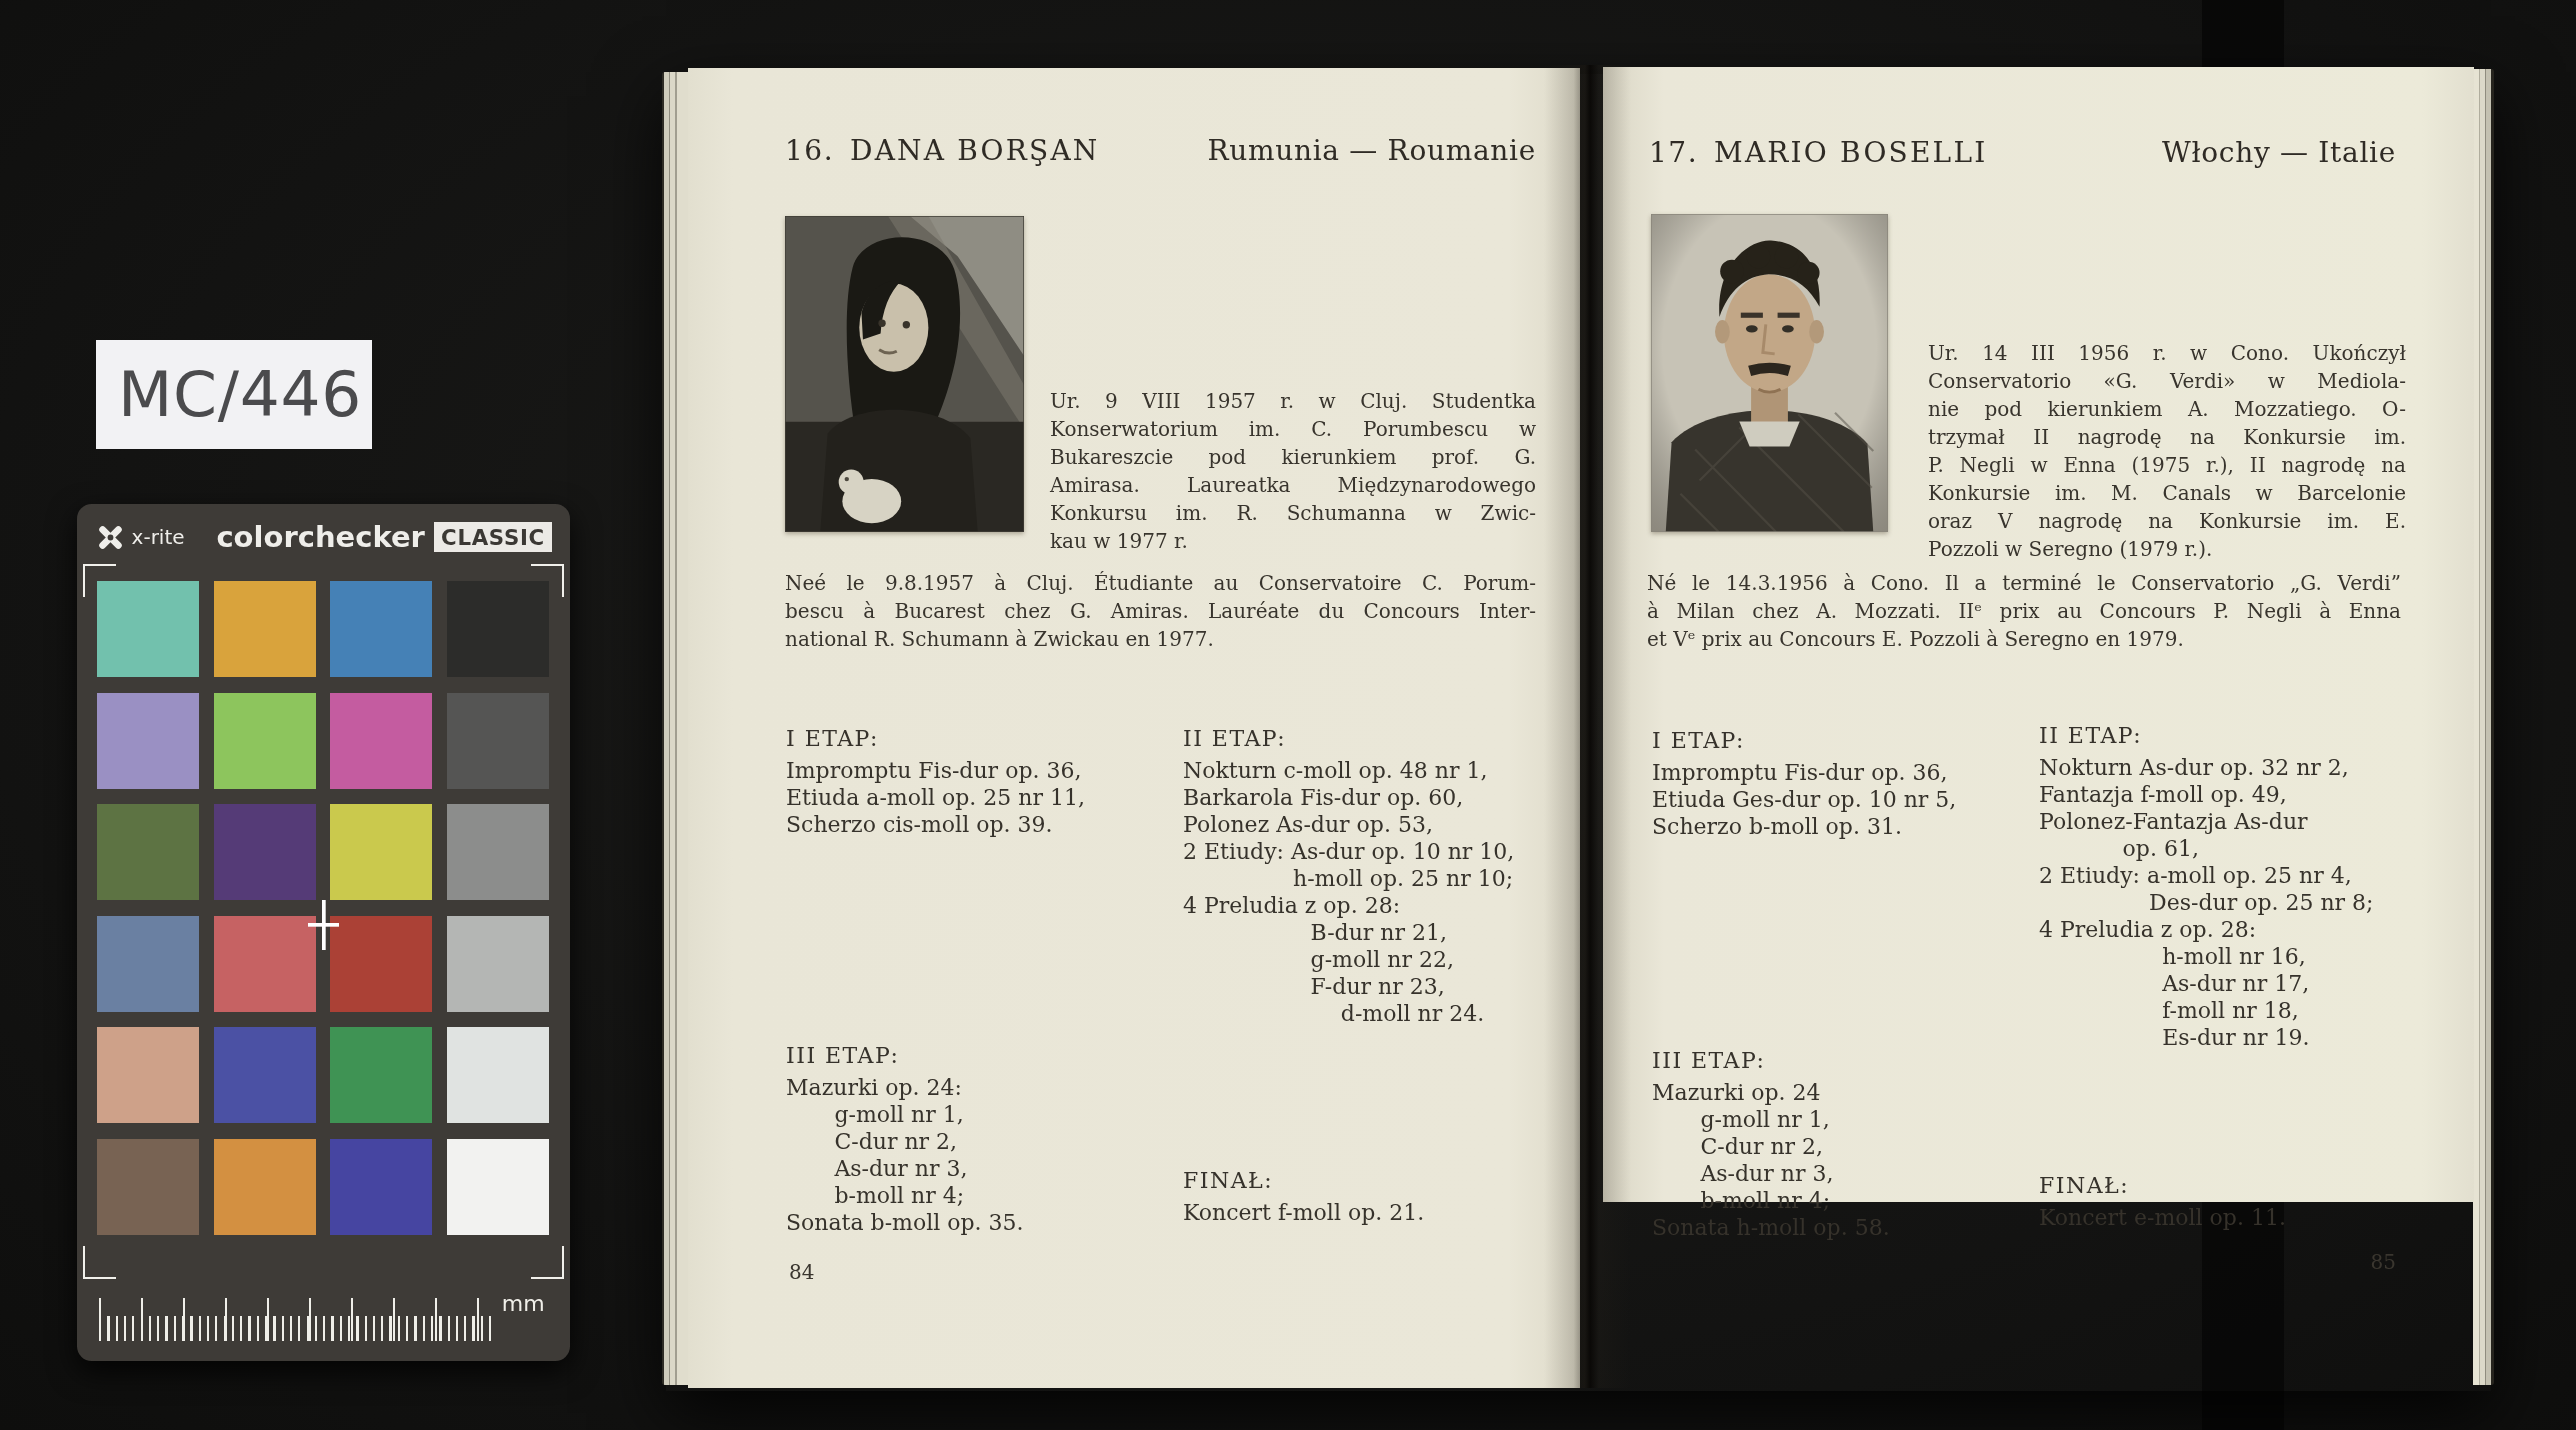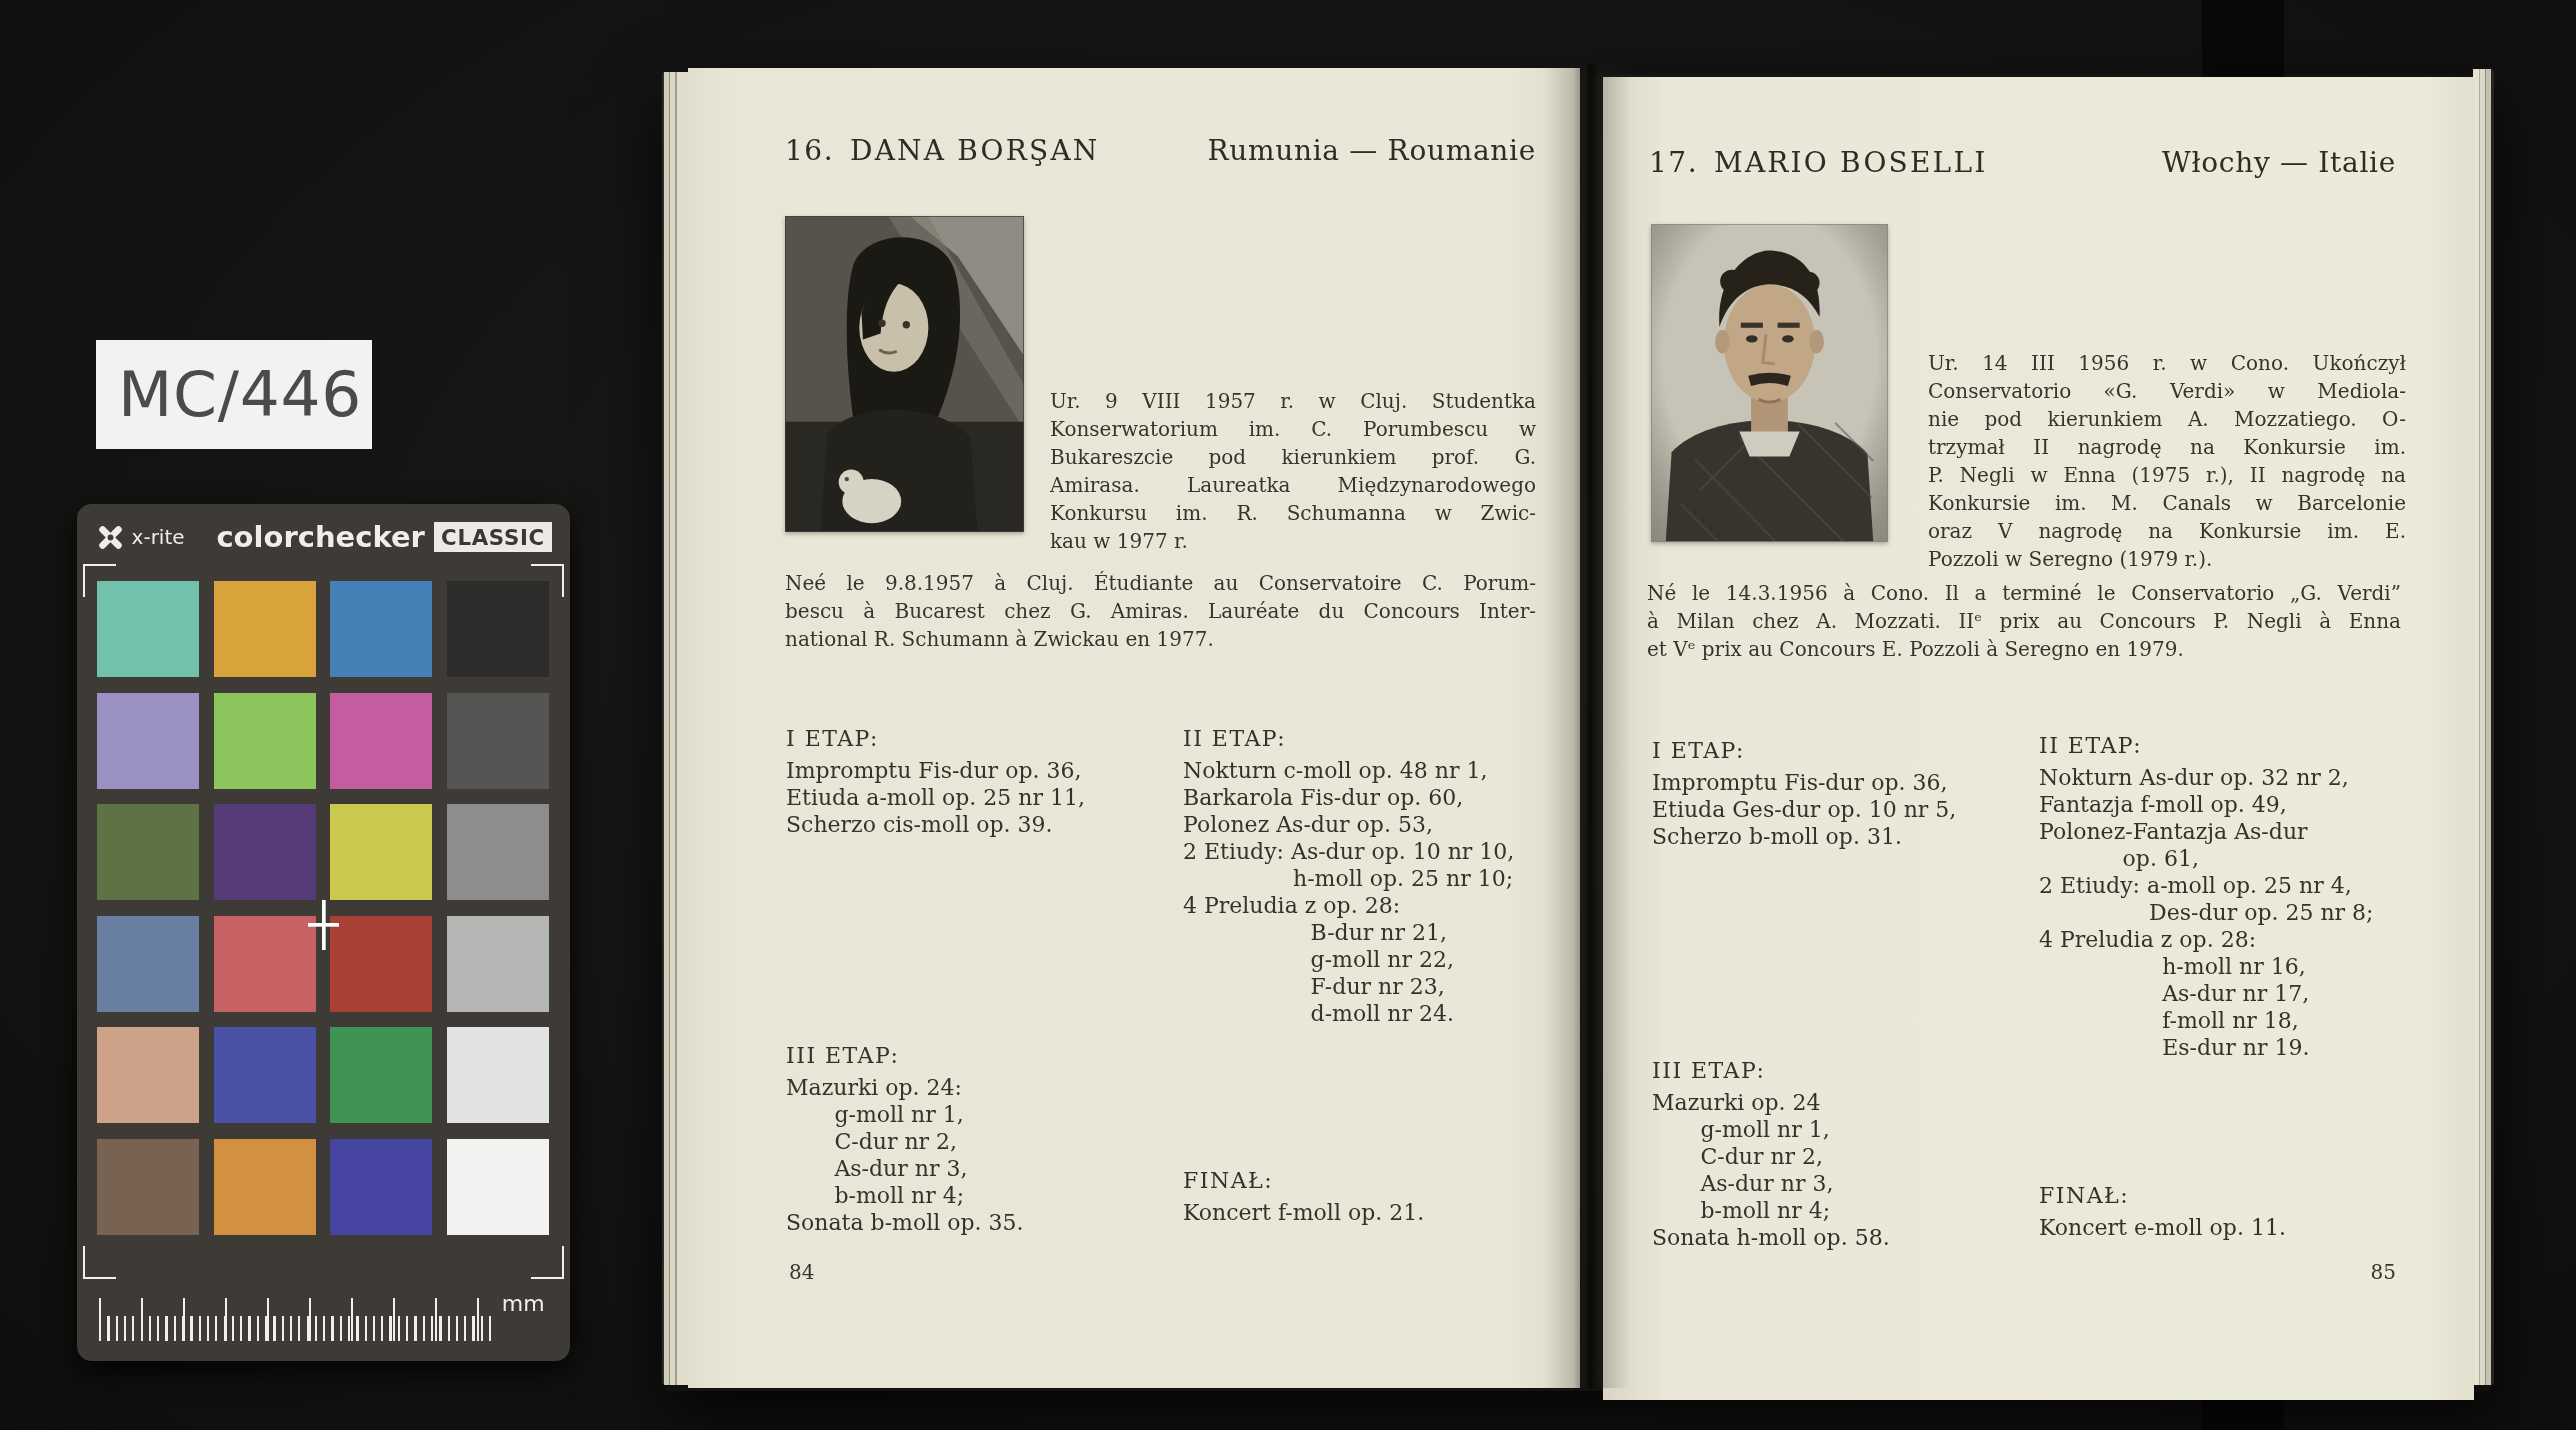--- a/index.html
+++ b/index.html
@@ -13,21 +13,21 @@
   
   .book-shadow{position:absolute;left:666px;top:74px;width:1825px;height:1317px;
     box-shadow:0 22px 66px rgba(0,0,0,.85);background:transparent;}
   .stack-left{position:absolute;left:662px;top:72px;width:26.5px;height:1313px;border-radius:2.9px 0 0 2.9px;
     background:linear-gradient(90deg,#2e2c25 0 2.2px,#cfccbc 2.2px 6.6px,#8f8c7e 6.6px 8px,#dbd8c8 8px 13.2px,#a19e90 13.2px 14.7px,#e0ddcd 14.7px 26.5px);}
   .stack-right{position:absolute;left:2473px;top:69px;width:20.6px;height:1316px;border-radius:0 2.9px 2.9px 0;
     background:linear-gradient(90deg,#e6e3d3 0 5.9px,#b0ad9e 5.9px 7.4px,#dcd9c9 7.4px 11.8px,#8f8c7e 11.8px 13.2px,#c4c1b1 13.2px 18.4px,#26241e 18.4px 20.6px);}
   .page{position:absolute;color:#36322b;}
   .page.left{left:688px;top:68px;width:892px;height:1320px;
     background:linear-gradient(90deg,#e2dfcf 0%,#e9e6d7 5%,#eae7d8 92%,#ddd9c8 100%);}
-  .page.right{left:1603px;top:77px;width:871px;height:1323px;
+  .page.right{left:1603px;top:67px;width:871px;height:1135px;
     background:linear-gradient(90deg,#d9d5c4 0%,#eae7d8 7%,#ecead9 94%,#e2dfcf 100%);}
   .gutter{position:absolute;left:1544px;top:65px;width:87px;height:1323px;pointer-events:none;
     background:linear-gradient(90deg,rgba(40,36,28,0) 0%,rgba(40,36,28,.18) 34%,rgba(28,24,18,.5) 47%,rgba(8,6,4,.8) 53%,rgba(40,36,28,.22) 63%,rgba(40,36,28,0) 100%);}
   
   .hdr{position:absolute;display:flex;align-items:baseline;font-size:28px;line-height:35px;color:#2f2b25;}
   .hnum{letter-spacing:1.5px;}
   .hname{margin-left:16px;letter-spacing:2.2px;}
   .hcountry{margin-left:auto;letter-spacing:0.7px;}
   .bio{position:absolute;font-size:20px;line-height:28px;color:#38342d;}
   .jline{text-align:justify;text-align-last:justify;}
@@ -142,21 +142,21 @@
 
     <div class="sline">Nokturn c-moll op. 48 nr 1,</div>
         <div class="sline">Barkarola Fis-dur op. 60,</div>
         <div class="sline">Polonez As-dur op. 53,</div>
         <div class="sline">2 Etiudy: As-dur op. 10 nr 10,</div>
         <div class="sline" style="padding-left: 5em;">h-moll op. 25 nr 10;</div>
         <div class="sline">4 Preludia z op. 28:</div>
         <div class="sline" style="padding-left: 5.8em;">B-dur nr 21,</div>
         <div class="sline" style="padding-left: 5.8em;">g-moll nr 22,</div>
         <div class="sline" style="padding-left: 5.8em;">F-dur nr 23,</div>
-        <div class="sline" style="padding-left: 5.8em;">d-moll nr 24.</div>
+        <div class="sline" style="padding-left: 5.8em; text-align: center;">d-moll nr 24.</div>
       </div>
   </div>
 
   <div class="stage" style="left:98px;top:974px;">
     <div class="stage-title">III ETAP:</div>
     <div>
 
     <div class="sline">Mazurki op. 24:</div>
         <div class="sline" style="padding-left: 2.2em;">g-moll nr 1,</div>
         <div class="sline" style="padding-left: 2.2em;">C-dur nr 2,</div>

